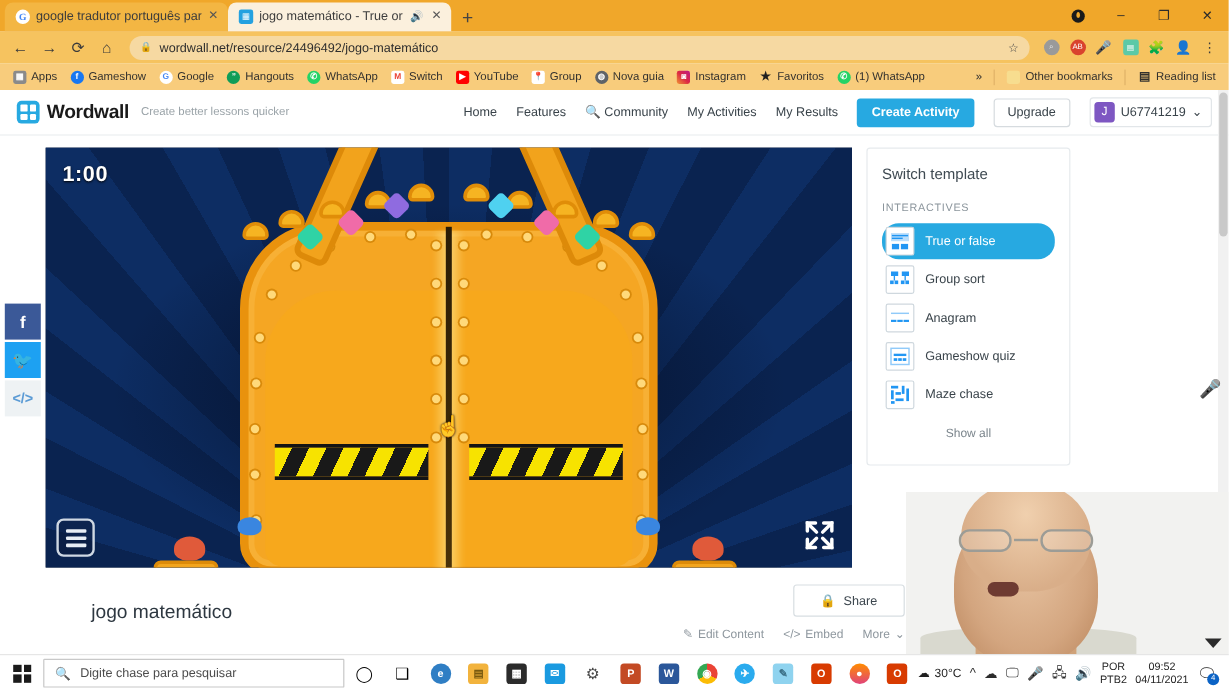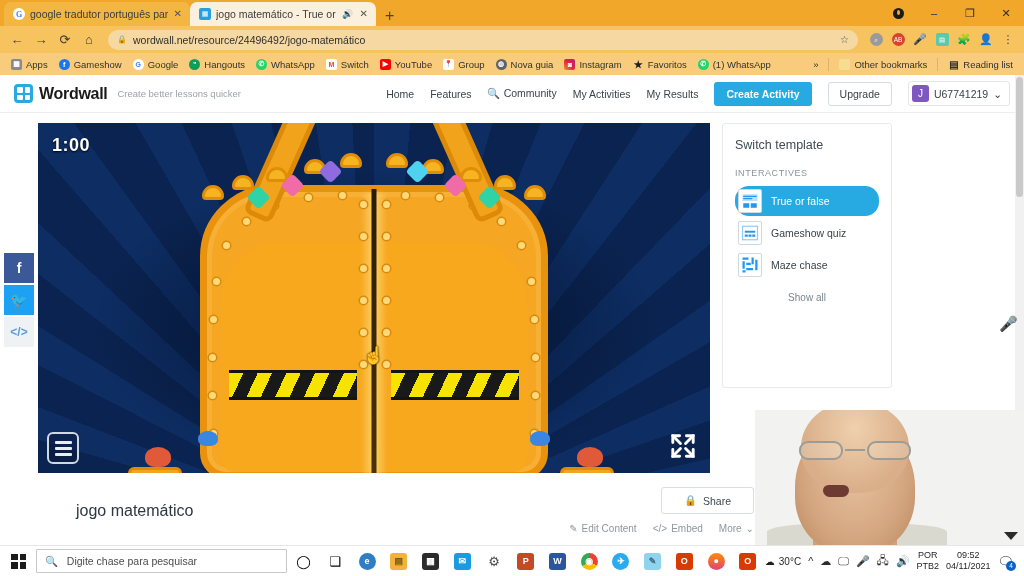--- a/index.html
+++ b/index.html
@@ -561,21 +561,47 @@
                   <rect x="2" y="3" width="20" height="9" fill="#bbdefb"></rect>
                   <rect x="3" y="5" width="18" height="1.6"></rect>
                   <rect x="3" y="8" width="12" height="1.6"></rect>
                   <rect x="3" y="15" width="8" height="6"></rect>
                   <rect x="13" y="15" width="8" height="6"></rect>
                 </svg>
             </span>
             <span>True or false</span>
           </div>
 
-
+          <div class="tpl">
+            <span class="tplicon">
+              <svg viewBox="0 0 24 24" fill="#2196f3">
+                  <rect x="2" y="3" width="8" height="5"></rect>
+                  <rect x="14" y="3" width="8" height="5"></rect>
+                  <rect x="1" y="13" width="4" height="4"></rect>
+                  <rect x="6" y="13" width="4" height="4"></rect>
+                  <rect x="13" y="13" width="4" height="4"></rect>
+                  <rect x="18" y="13" width="4" height="4"></rect>
+                  <rect x="5" y="8" width="1.5" height="5"></rect>
+                  <rect x="17" y="8" width="1.5" height="5"></rect>
+                </svg>
+            </span>
+            <span>Group sort</span>
+          </div>
+
+          <div class="tpl">
+            <span class="tplicon">
+              <svg viewBox="0 0 24 24" fill="#2196f3">
+                  <rect x="2" y="6" width="20" height="1.6" fill="#90caf9"></rect>
+                  <rect x="2" y="14" width="6" height="2.4"></rect>
+                  <rect x="9" y="14" width="6" height="2.4"></rect>
+                  <rect x="16" y="14" width="6" height="2.4"></rect>
+                </svg>
+            </span>
+            <span>Anagram</span>
+          </div>
 
           <div class="tpl">
             <span class="tplicon">
               <svg viewBox="0 0 24 24" fill="#2196f3">
                   <rect x="2" y="3" width="20" height="18" fill="none" stroke="#90caf9" stroke-width="1.6"></rect>
                   <rect x="5" y="9" width="14" height="2.6"></rect>
                   <rect x="5" y="14" width="4" height="3"></rect>
                   <rect x="10" y="14" width="4" height="3"></rect>
                   <rect x="15" y="14" width="4" height="3"></rect>
                 </svg>

